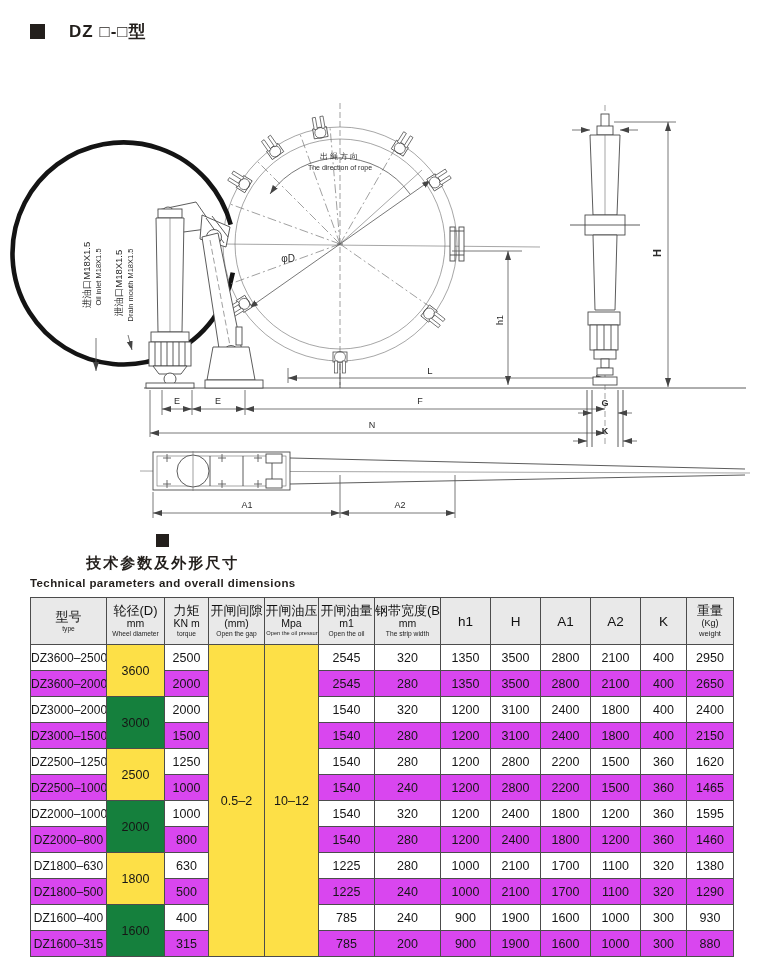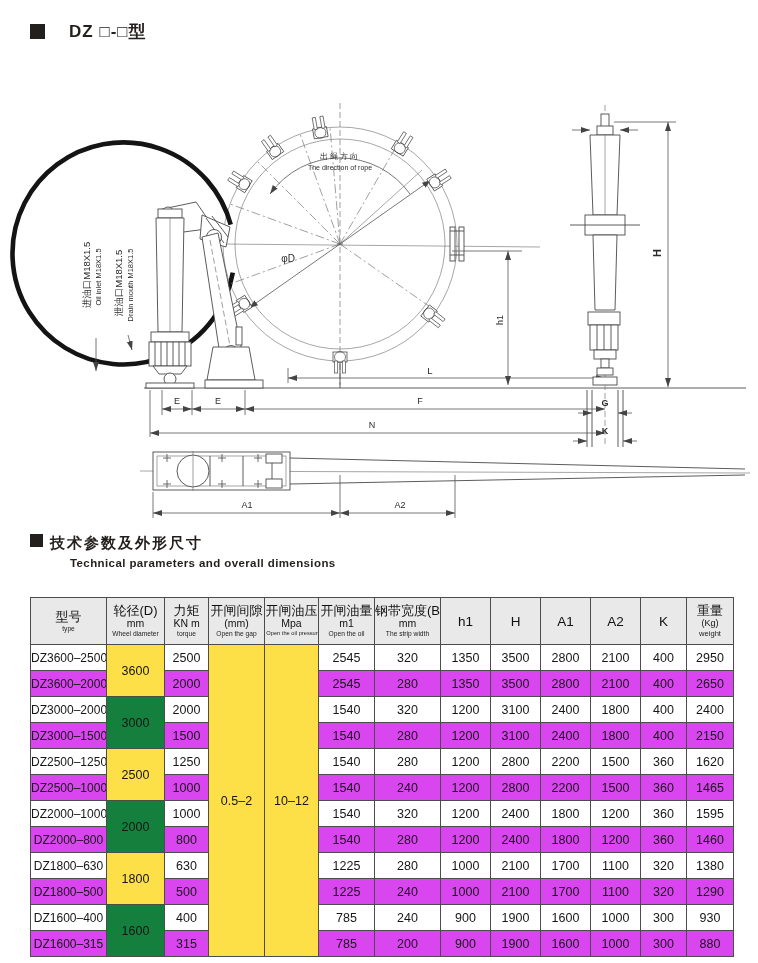--- a/index.html
+++ b/index.html
@@ -11,23 +11,23 @@
   
   .page-title{
     position:absolute;left:30px;top:20px;
     font-size:17px;font-weight:bold;color:#231f1c;letter-spacing:1px;
     display:flex;align-items:center;gap:24px;
   }
   .bullet-sq{display:inline-block;width:15px;height:15px;background:#231f1c;}
   
   .section-head{position:absolute;left:30px;top:534px;}
   .section-head .cn{font-size:15px;font-weight:bold;color:#231f1c;
-    display:flex;align-items:flex-start;gap:7px;letter-spacing:2px;}
+    display:flex;align-items:center;gap:7px;letter-spacing:2px;flex-direction:column;}
   .section-head .cn .bullet-sq{width:13px;height:13px;}
-  .section-head .en{font-size:11.5px;font-weight:bold;color:#231f1c;margin-top:4px;letter-spacing:.4px;margin-left:40px;}
+  .section-head .en{font-size:11.5px;font-weight:bold;color:#231f1c;margin-top:4px;letter-spacing:.4px;}
   
   .drawing{position:absolute;left:0;top:85px;width:758px;height:448px;}
   .drawing svg{display:block;}
   .geo{stroke:#4a4a4a;stroke-width:0.9;fill:none;}
   .geof{stroke:#4a4a4a;stroke-width:0.9;fill:#ffffff;}
   .thin{stroke:#6a6a6a;stroke-width:0.6;fill:none;}
   .band{stroke:#141414;stroke-width:4.6;fill:none;}
   .dim{stroke:#555;stroke-width:0.8;fill:none;}
   .cl{stroke:#777;stroke-width:0.7;fill:none;}
   .dash{stroke-dasharray:6 3;}

